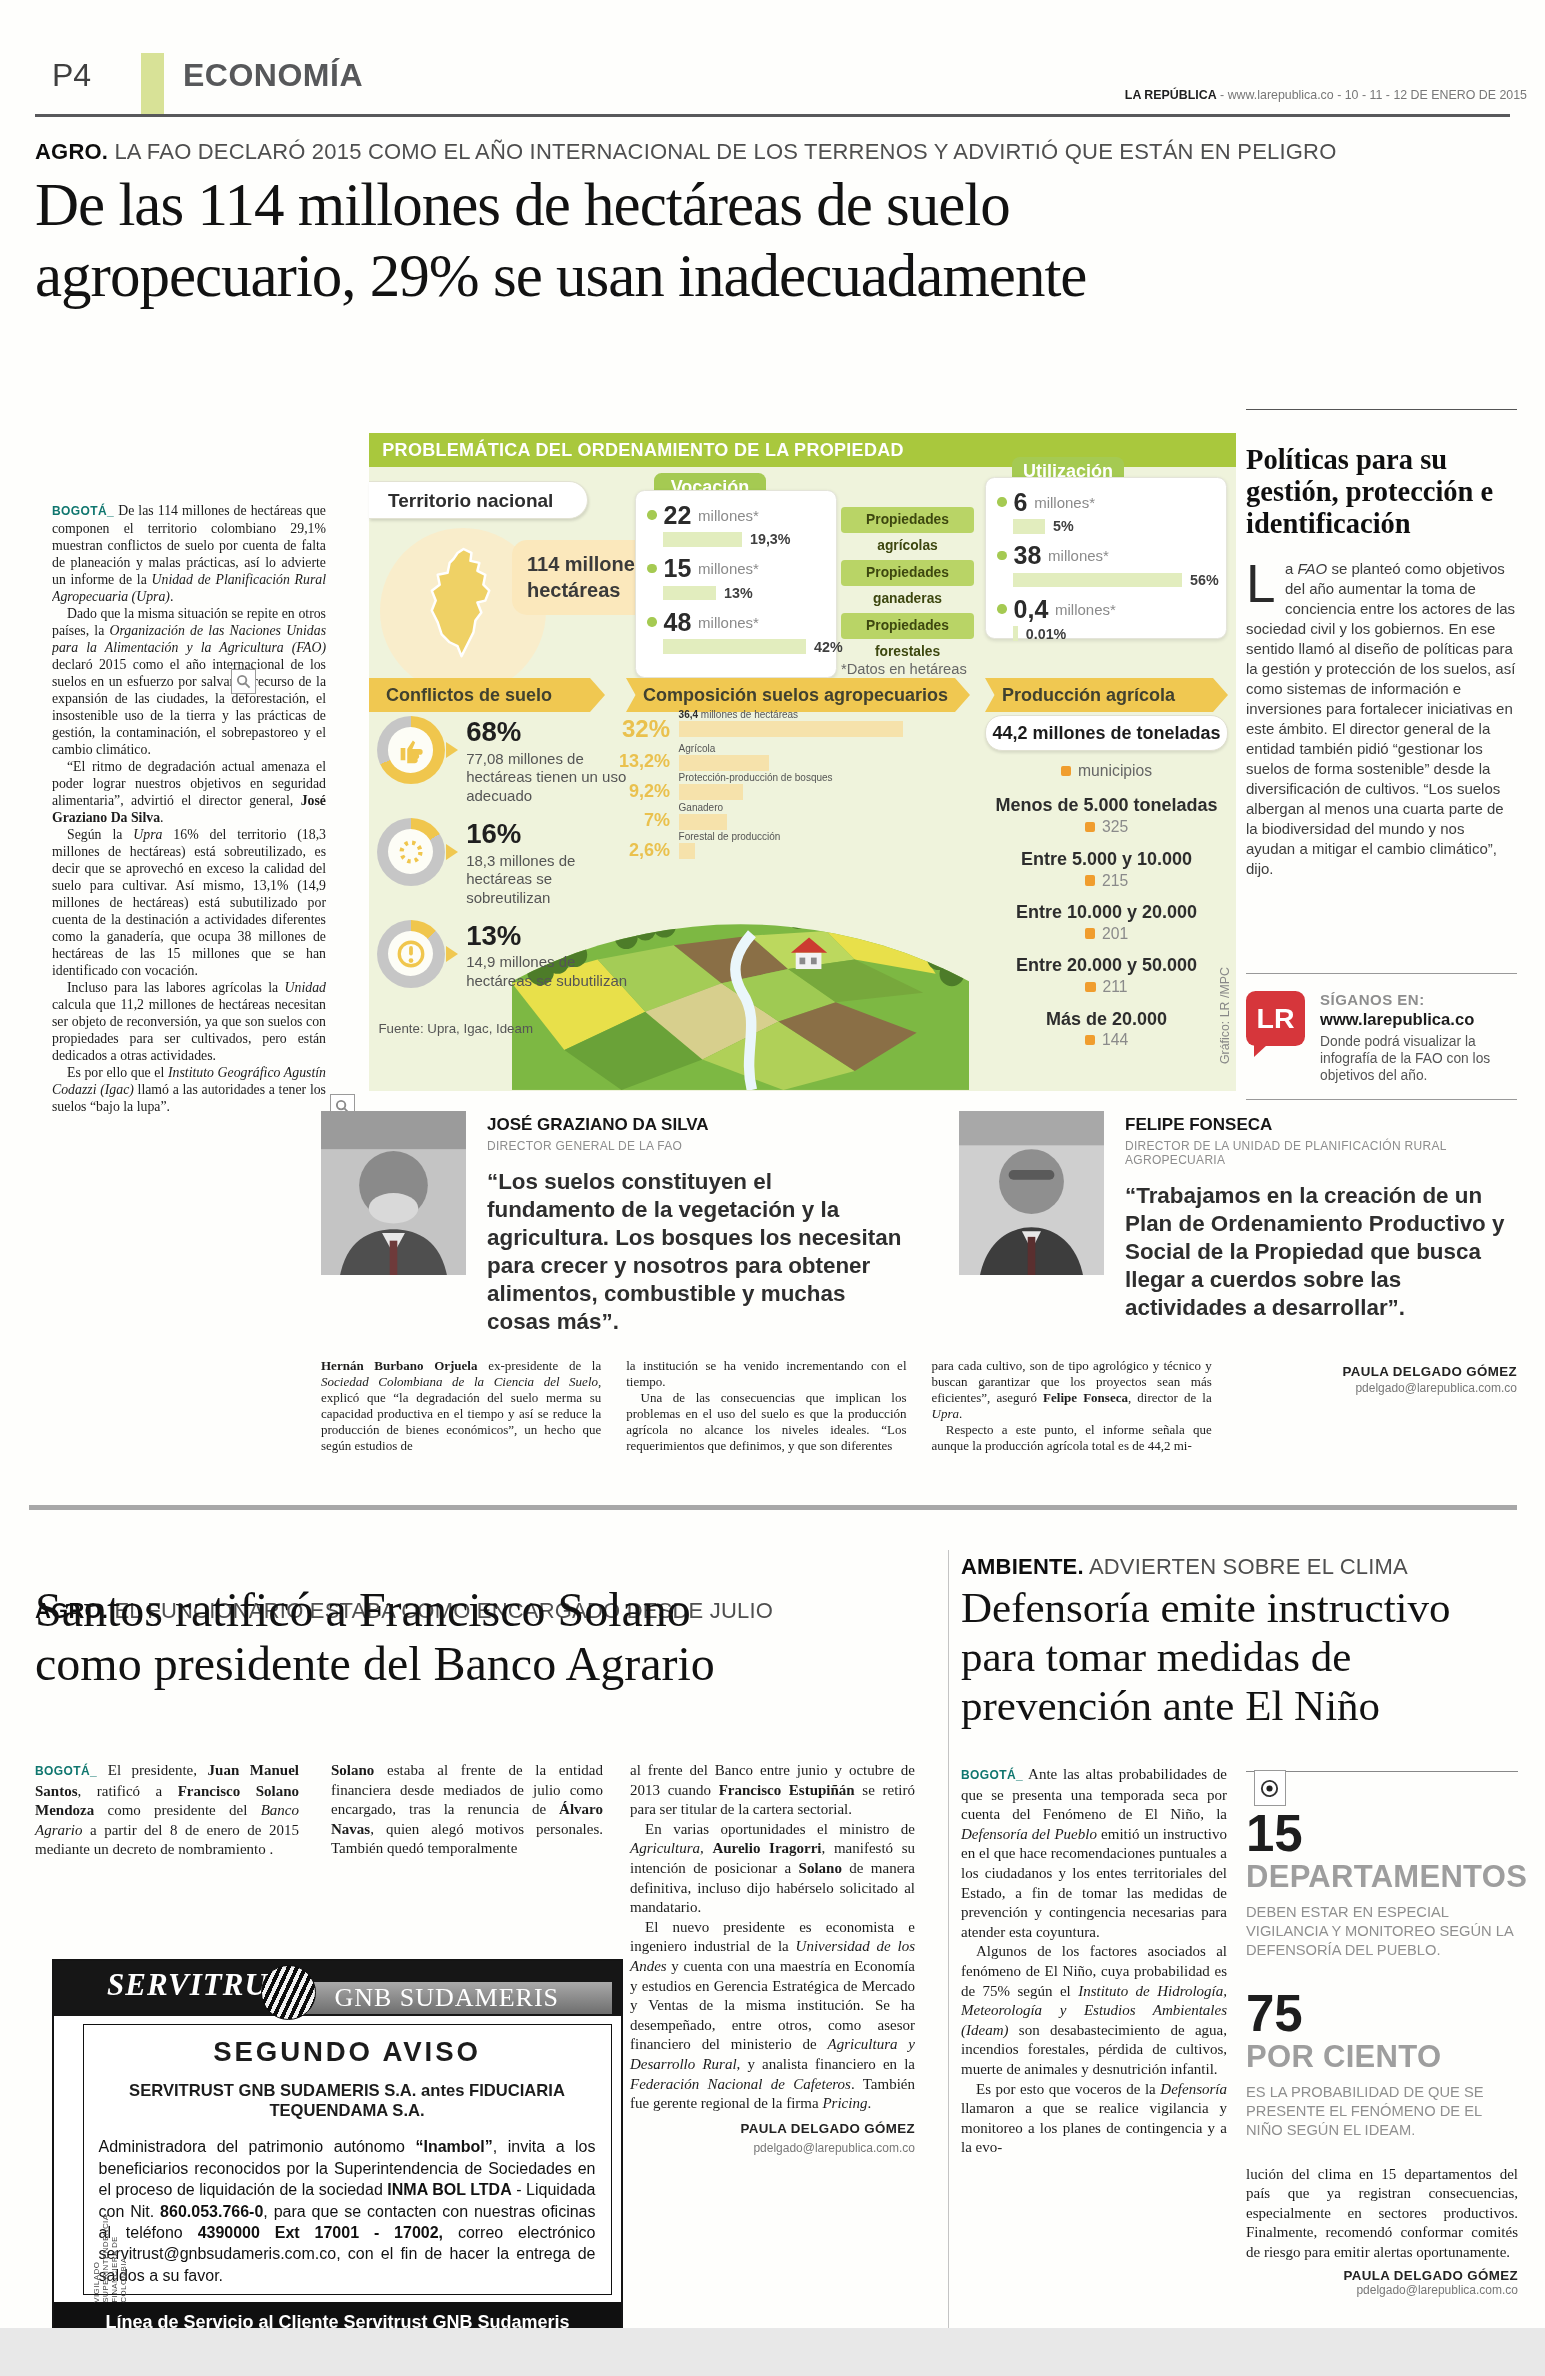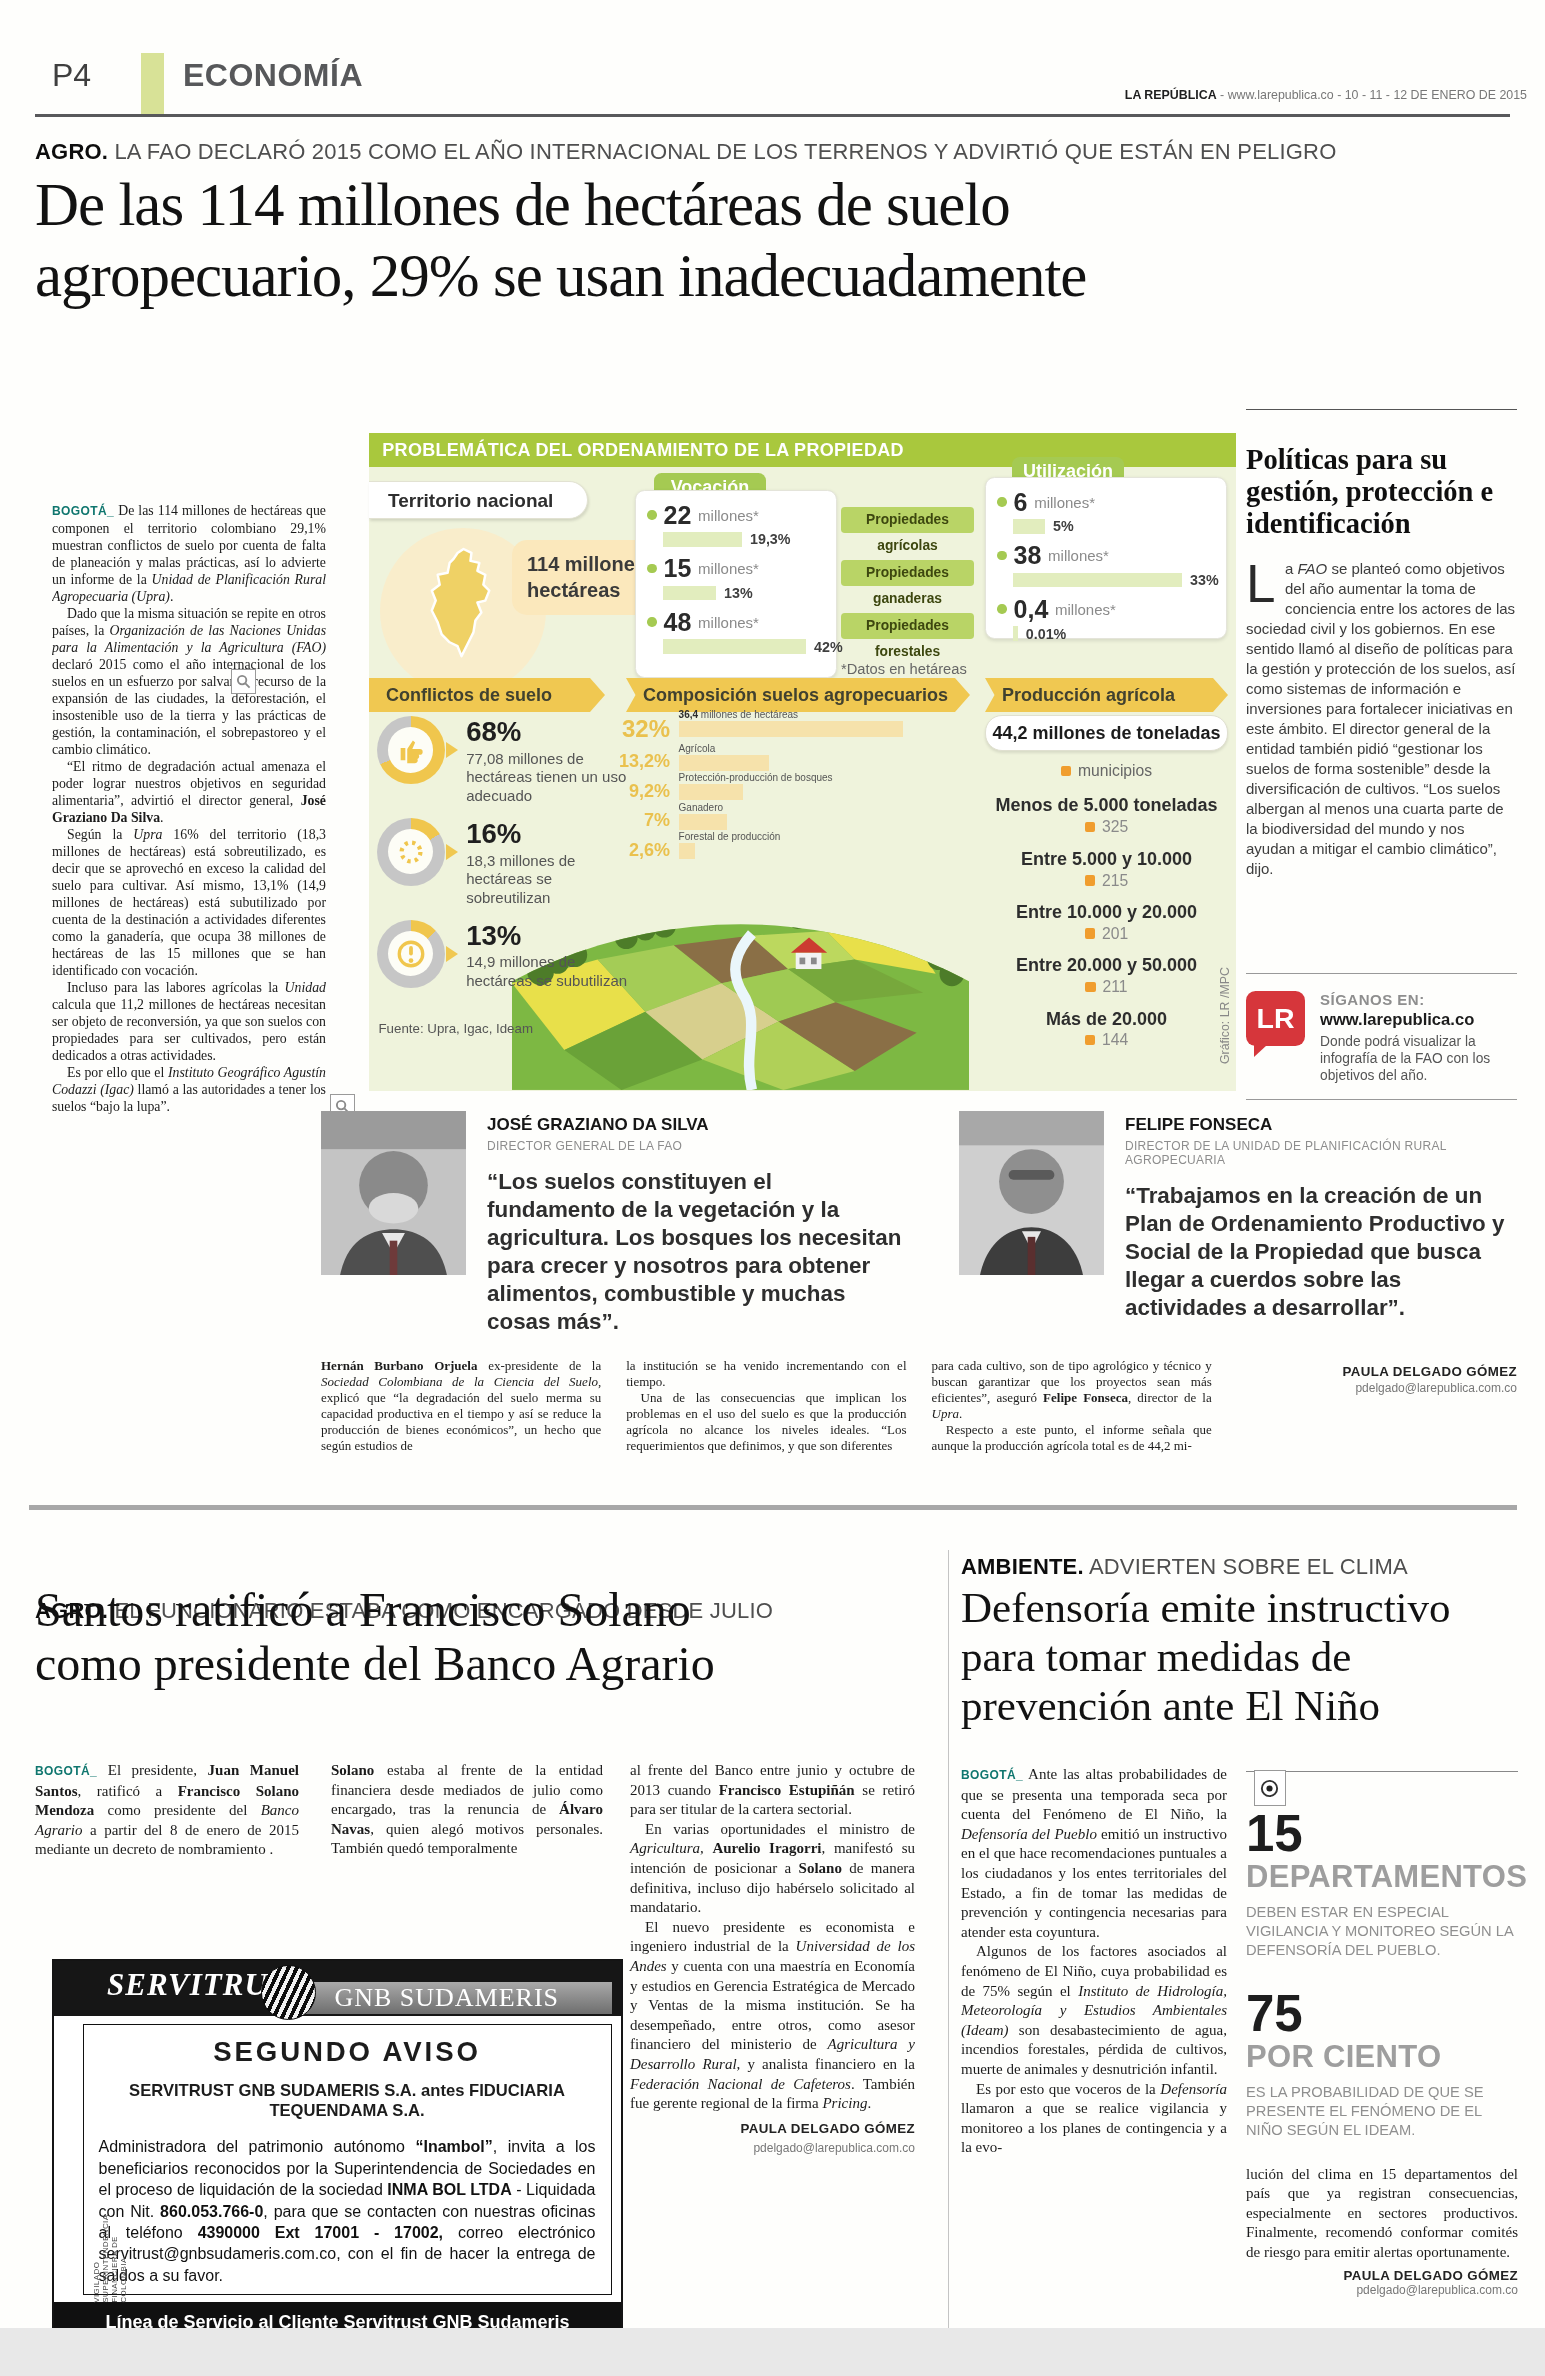--- a/index.html
+++ b/index.html
@@ -291,21 +291,21 @@
             </div>
           </div>
           <div class="ig-row">
             <div class="ig-line1">
               <span class="ig-dot"></span>
               <span class="ig-num">38</span>
               <span class="ig-unit">millones*</span>
             </div>
             <div class="ig-line2">
               <span class="ig-bar" style="width: 169px;"></span>
-              <span class="ig-pct">33%</span>
+              <span class="ig-pct">56%</span>
             </div>
           </div>
           <div class="ig-row">
             <div class="ig-line1">
               <span class="ig-dot"></span>
               <span class="ig-num">0,4</span>
               <span class="ig-unit">millones*</span>
             </div>
             <div class="ig-line2">
               <span class="ig-bar" style="width: 4.8px;"></span>

